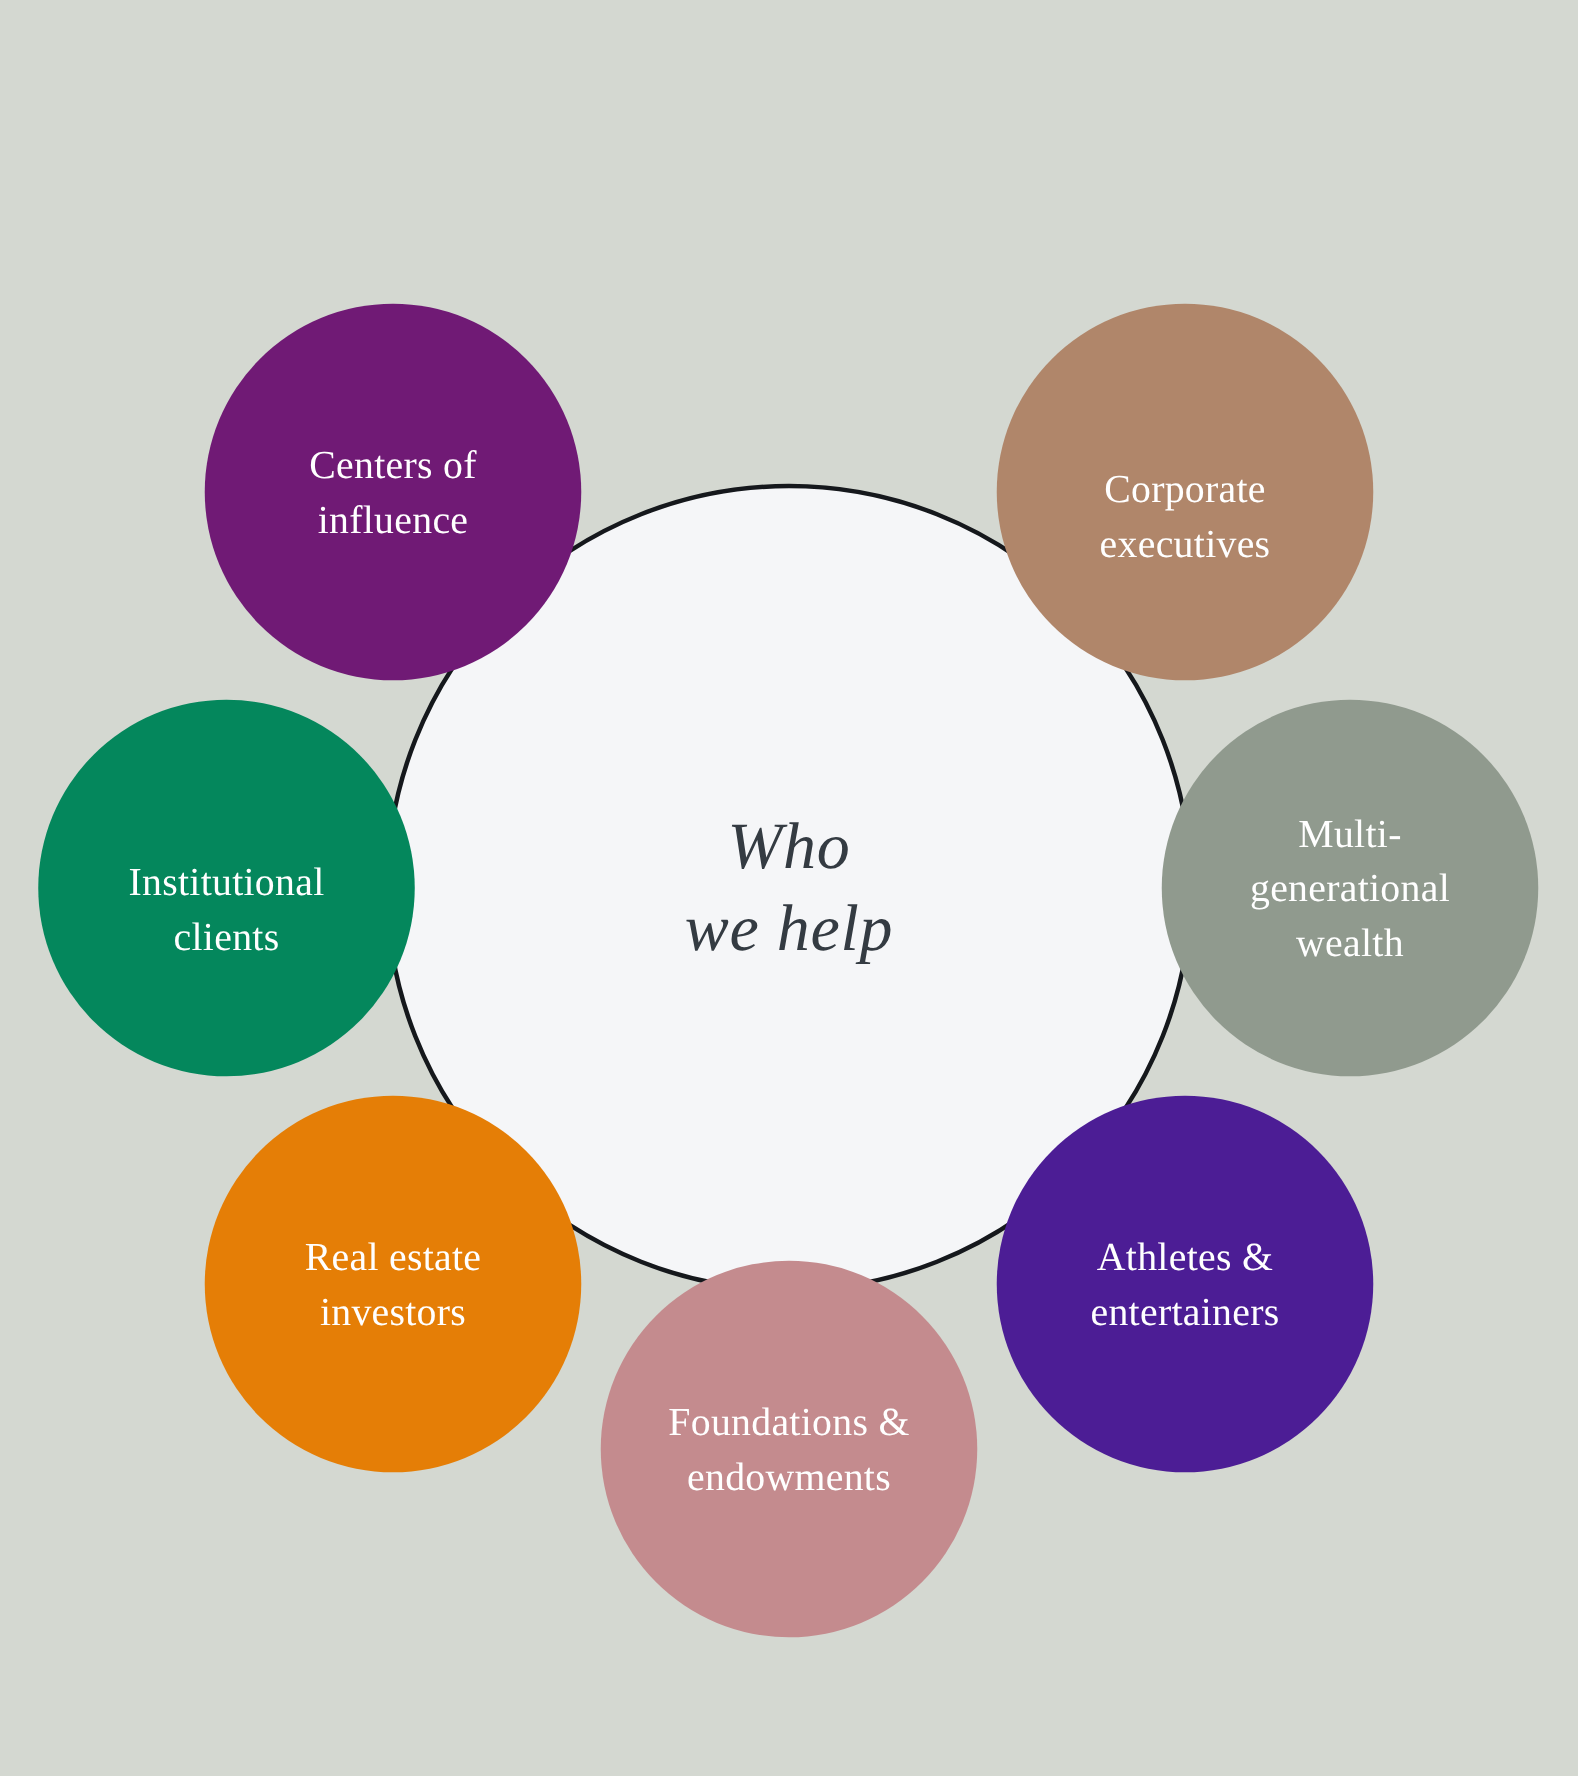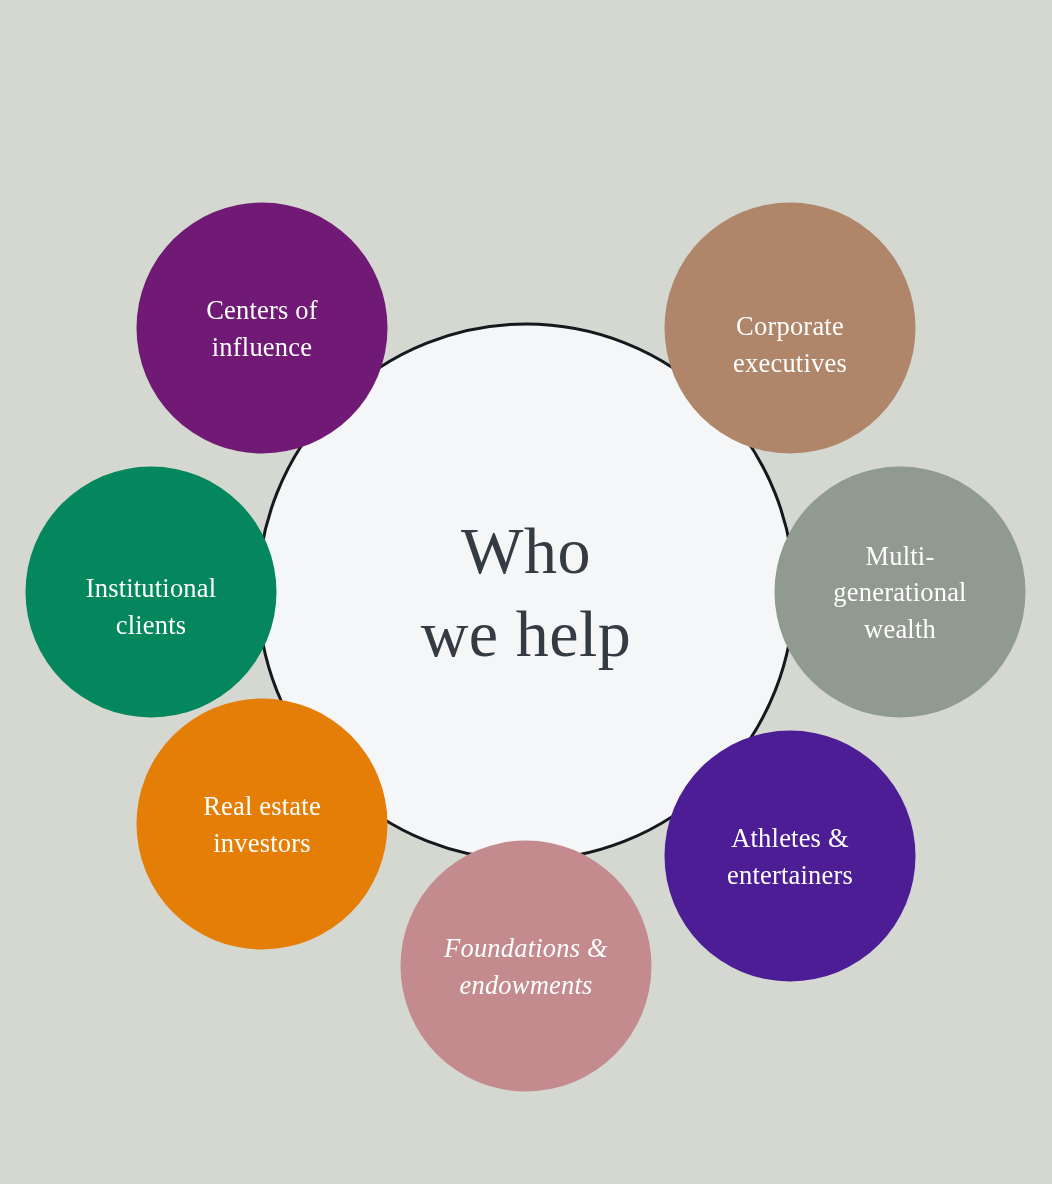--- a/index.html
+++ b/index.html
@@ -27,24 +27,25 @@
     height: 1184px;
   }
   .hub {
     position: absolute;
     left: 526px;
     top: 592px;
     transform: translate(-50%, -50%);
     width: 420px;
     text-align: center;
     color: #343b42;
-    font-size: 66px;
+    font-size: 44px;
     line-height: 1.26;
     letter-spacing: 0.5px;
     white-space: pre-line;
+    font-style: italic;
   }
   .node {
     position: absolute;
     width: 251px;
     height: 251px;
     border-radius: 50%;
     transform: translate(-50%, -50%);
     display: flex;
     align-items: center;
     justify-content: center;
@@ -76,24 +77,24 @@
   <div class="node" style="left: 900px; top: 592px; width: 251px; height: 251px; background: rgb(144, 154, 142);">
     <span class="node-label" style="color: rgb(255, 255, 255);">Multi-
 generational
 wealth</span>
   </div>
   <div class="node" style="left: 790px; top: 856px; width: 251px; height: 251px; background: #4c1d95;">
     <span class="node-label" style="color: rgb(255, 255, 255);">Athletes &amp;
 entertainers</span>
   </div>
   <div class="node" style="left: 526px; top: 966px; width: 251px; height: 251px; background: rgb(196, 139, 142);">
-    <span class="node-label" style="color: rgb(255, 255, 255); font-style: italic;">Foundations &amp;
+    <span class="node-label" style="color: rgb(255, 255, 255);">Foundations &amp;
 endowments</span>
   </div>
-  <div class="node" style="left: 262px; top: 824px; width: 251px; height: 251px; background: rgb(229, 126, 6);">
+  <div class="node" style="left: 262px; top: 856px; width: 251px; height: 251px; background: rgb(229, 126, 6);">
     <span class="node-label" style="color: rgb(255, 255, 255);">Real estate
 investors</span>
   </div>
   <div class="node" style="left: 151px; top: 592px; width: 251px; height: 251px; background: rgb(4, 135, 92);">
     <span class="node-label" style="color: rgb(255, 255, 255); margin-top: 28px;">Institutional
 clients</span>
   </div>
   <div class="node" style="left: 262px; top: 328px; width: 251px; height: 251px; background: #701a75;">
     <span class="node-label" style="color: rgb(255, 255, 255);">Centers of
 influence</span>

